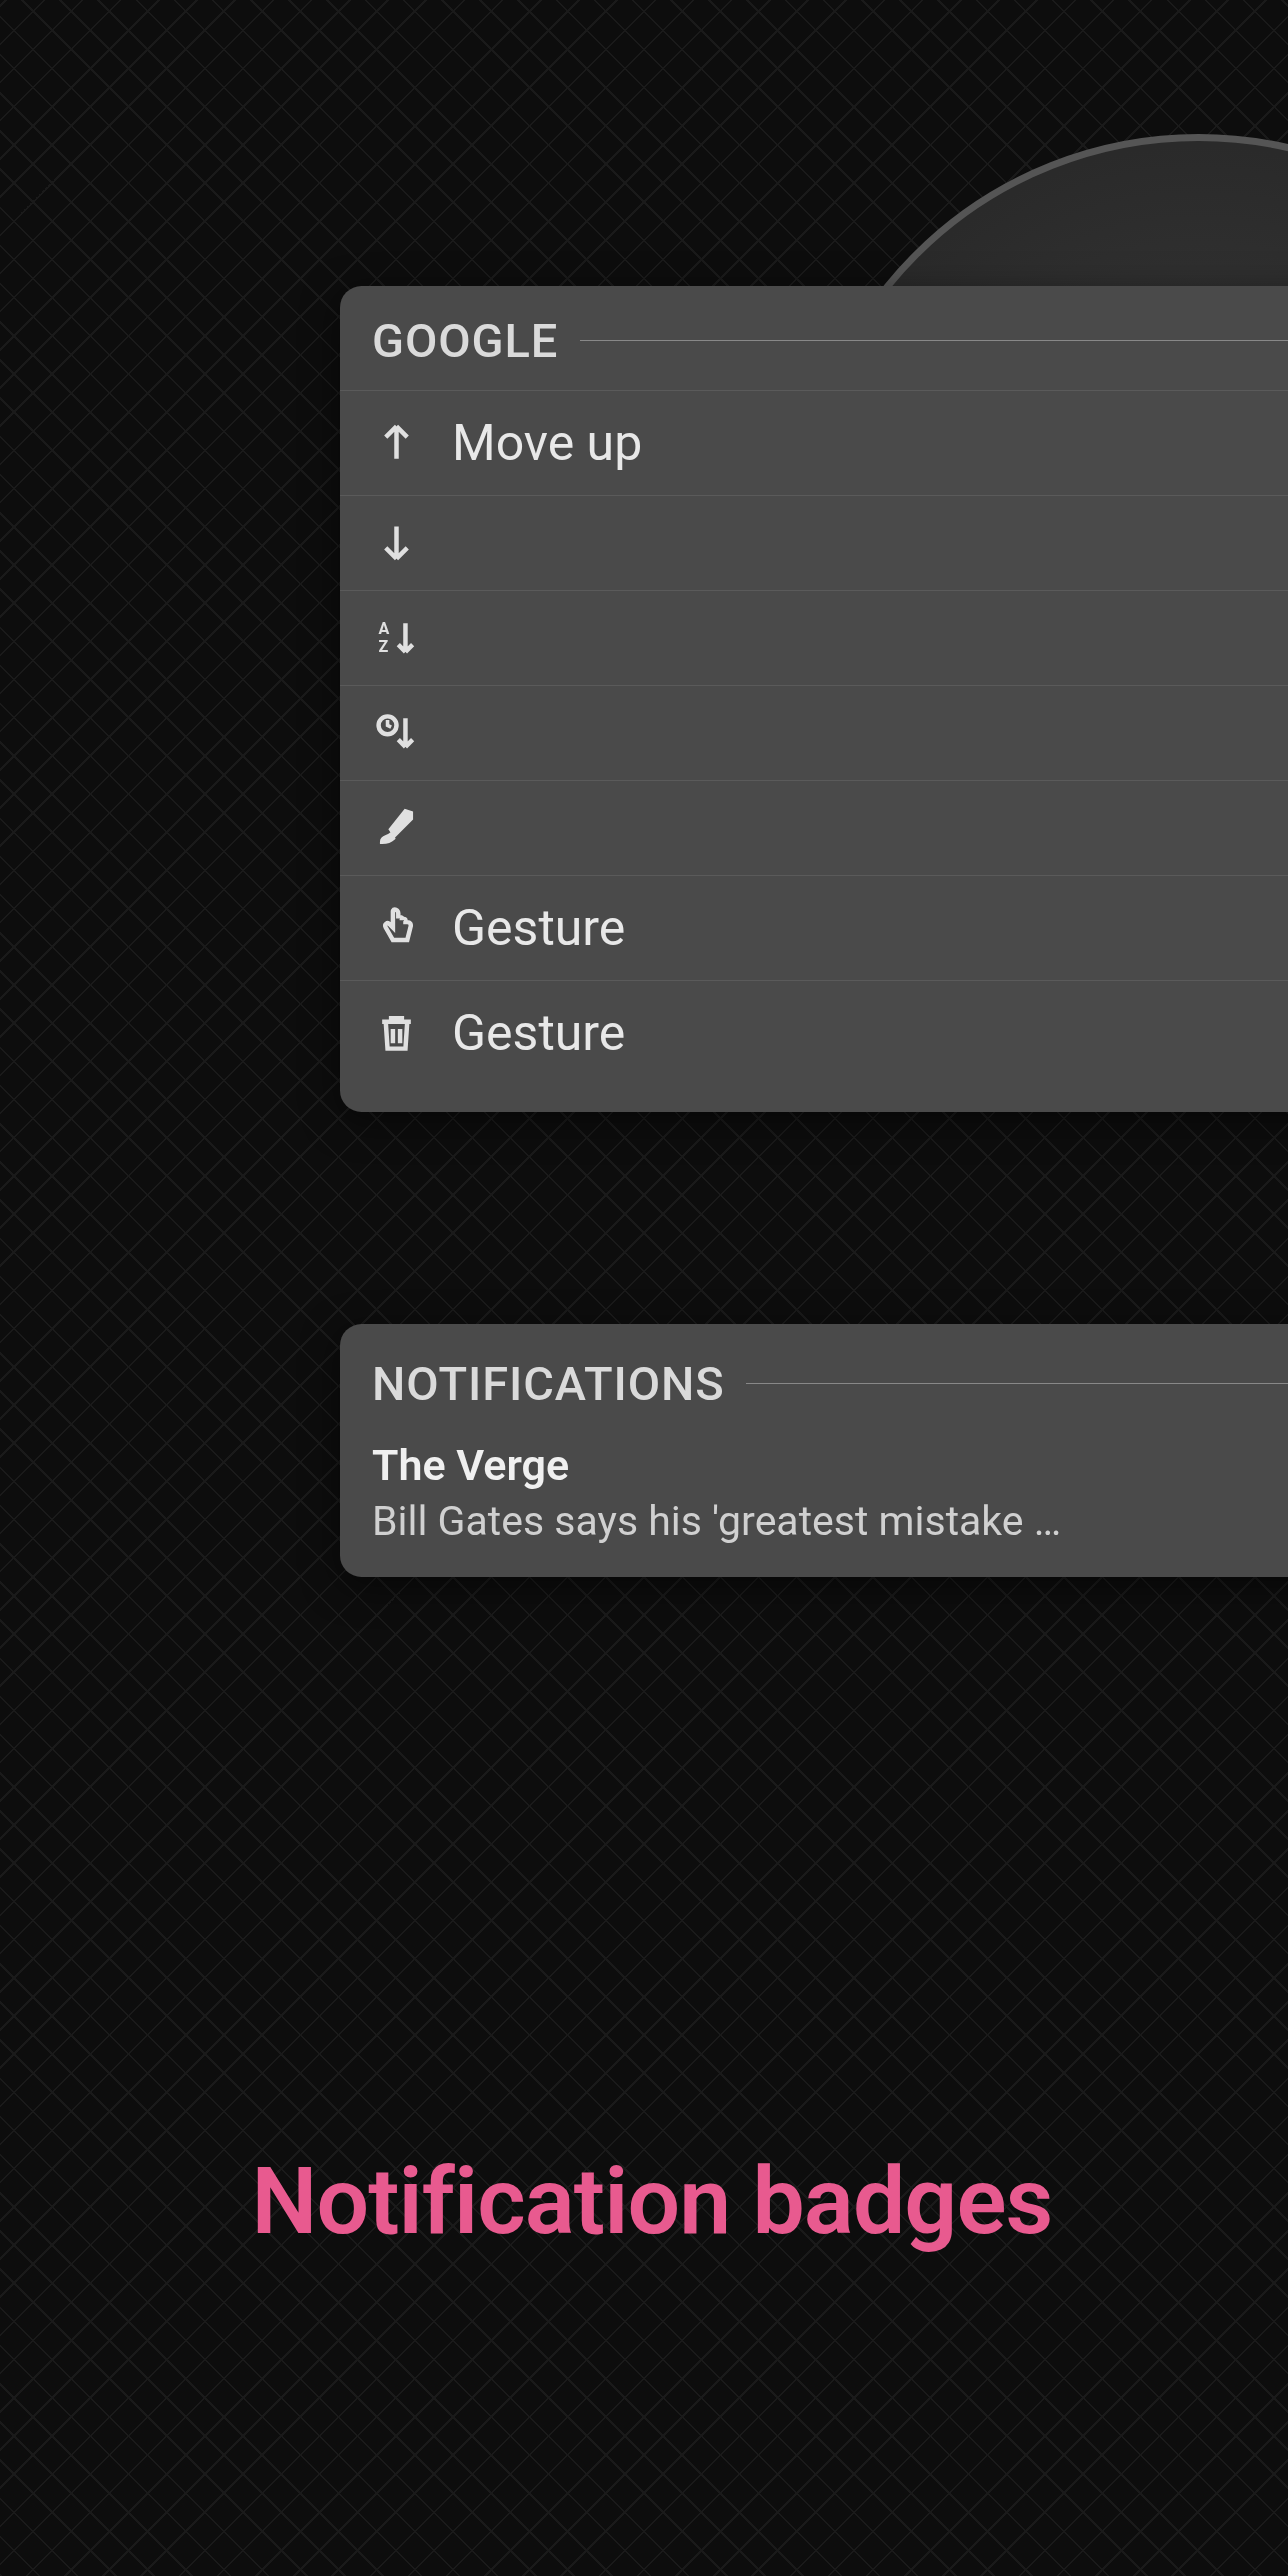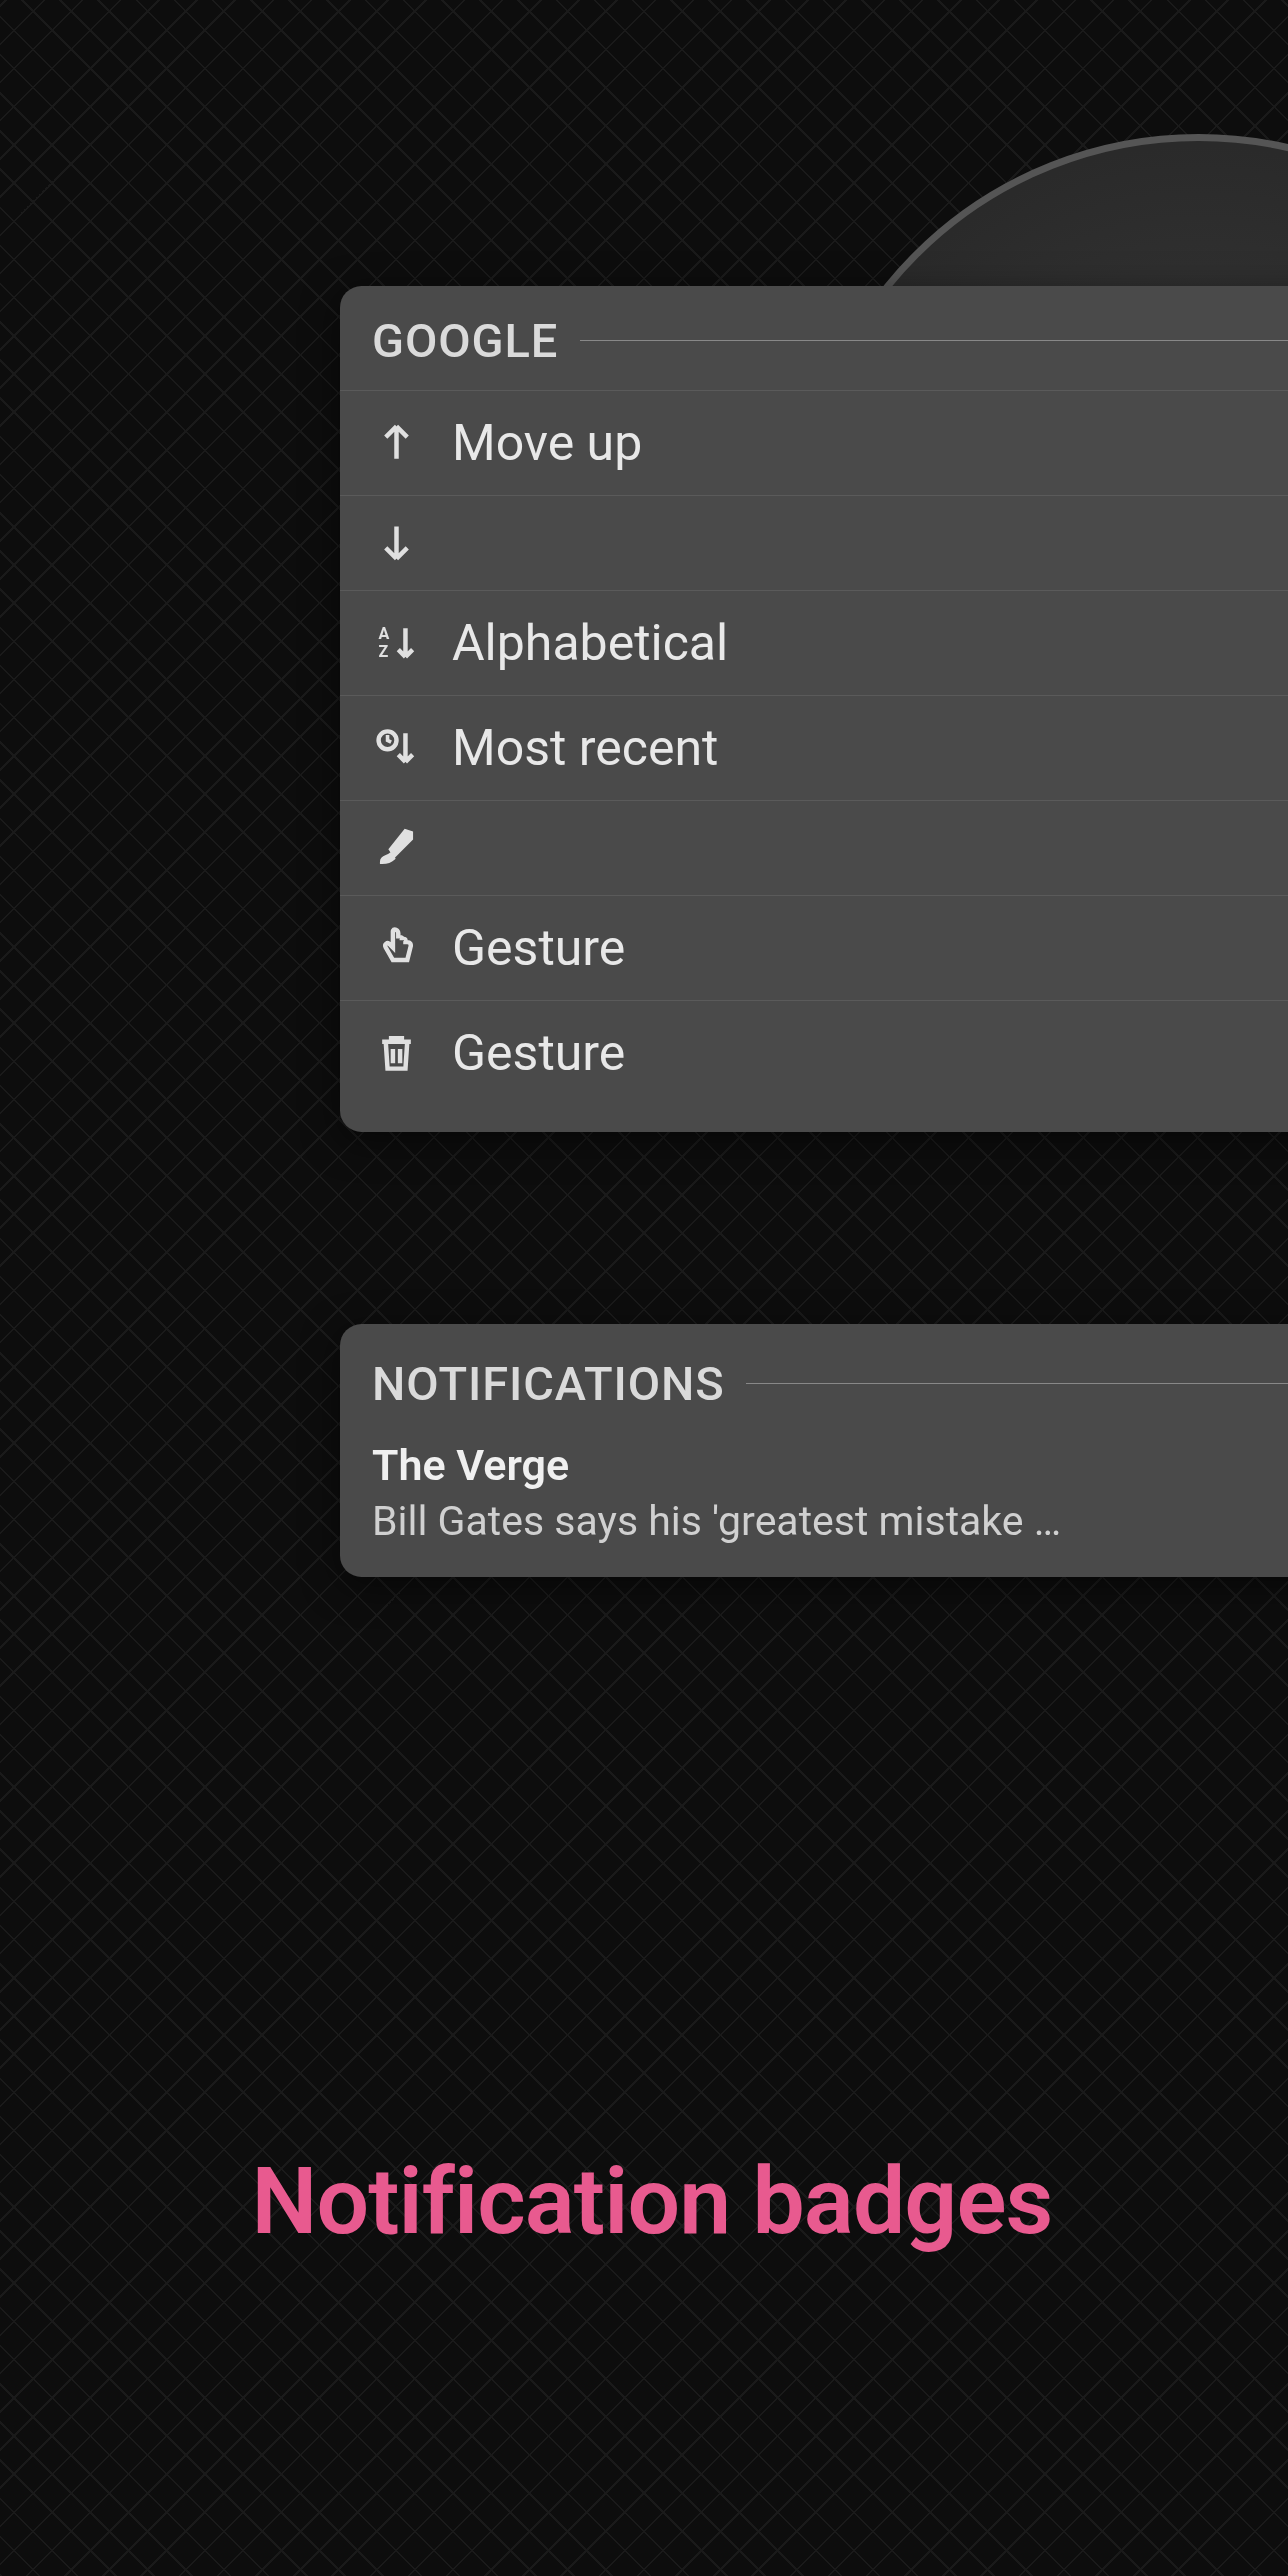--- a/index.html
+++ b/index.html
@@ -247,32 +247,30 @@
   </div>
 
   <div class="menu-item">
     <span class="menu-item-icon">
       <svg viewBox="0 0 24 24">
         <text x="2" y="10" font-size="9" fill="#e0e0e0" stroke="none" font-weight="bold">A</text>
         <text x="2" y="20" font-size="9" fill="#e0e0e0" stroke="none" font-weight="bold">Z</text>
         <path d="M17 4v16M17 20l-4-4M17 20l4-4"></path>
       </svg>
     </span>
-    <span class="menu-item-label">Alphabetical</span>
   </div>
 
   <div class="menu-item">
     <span class="menu-item-icon">
       <svg viewBox="0 0 24 24">
         <circle cx="7" cy="8" r="5"></circle>
         <path d="M7 5v3l2 1" stroke-width="2"></path>
         <path d="M17 4v16M17 20l-4-4M17 20l4-4"></path>
       </svg>
     </span>
-    <span class="menu-item-label">Most recent</span>
   </div>
 
   <div class="menu-item">
     <span class="menu-item-icon">
       <svg viewBox="0 0 24 24">
         <path d="M20 4l-3-1-8 10 2 3 9-9zM9 16c-2 2-5 1-5 4 2 0 4 0 6-2z" fill="#e0e0e0" stroke="#e0e0e0"></path>
       </svg>
     </span>
   </div>
 

